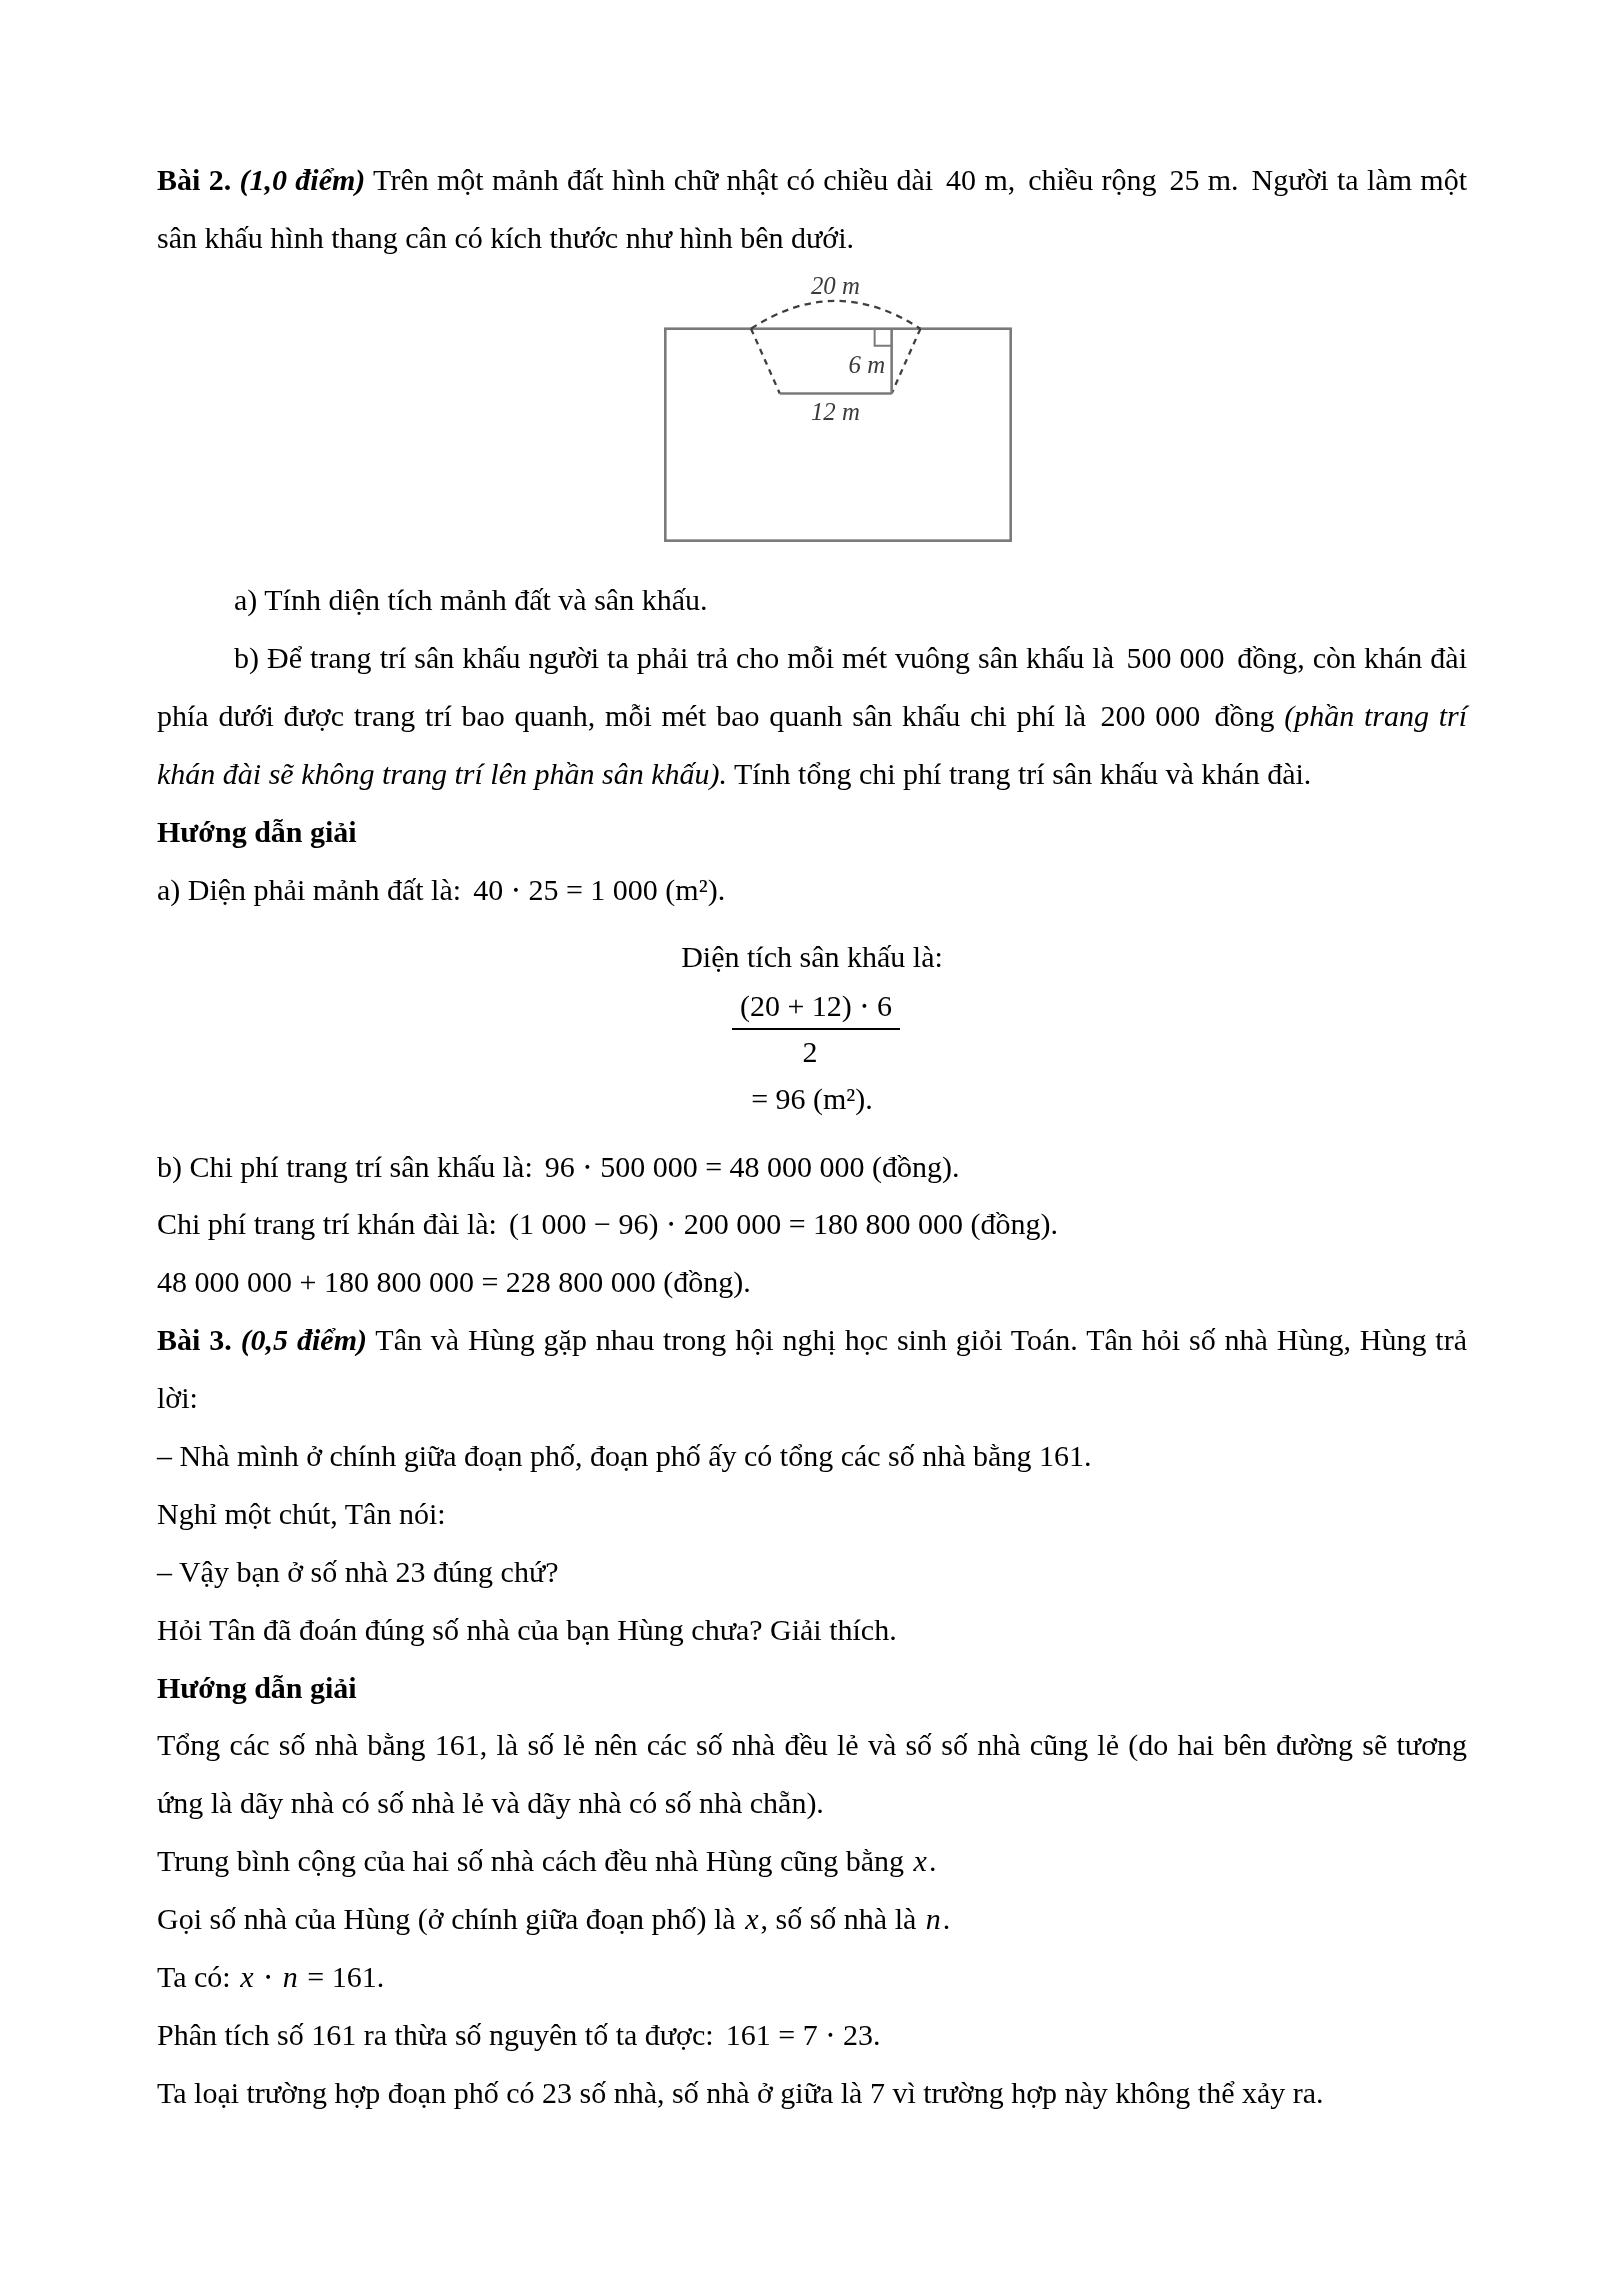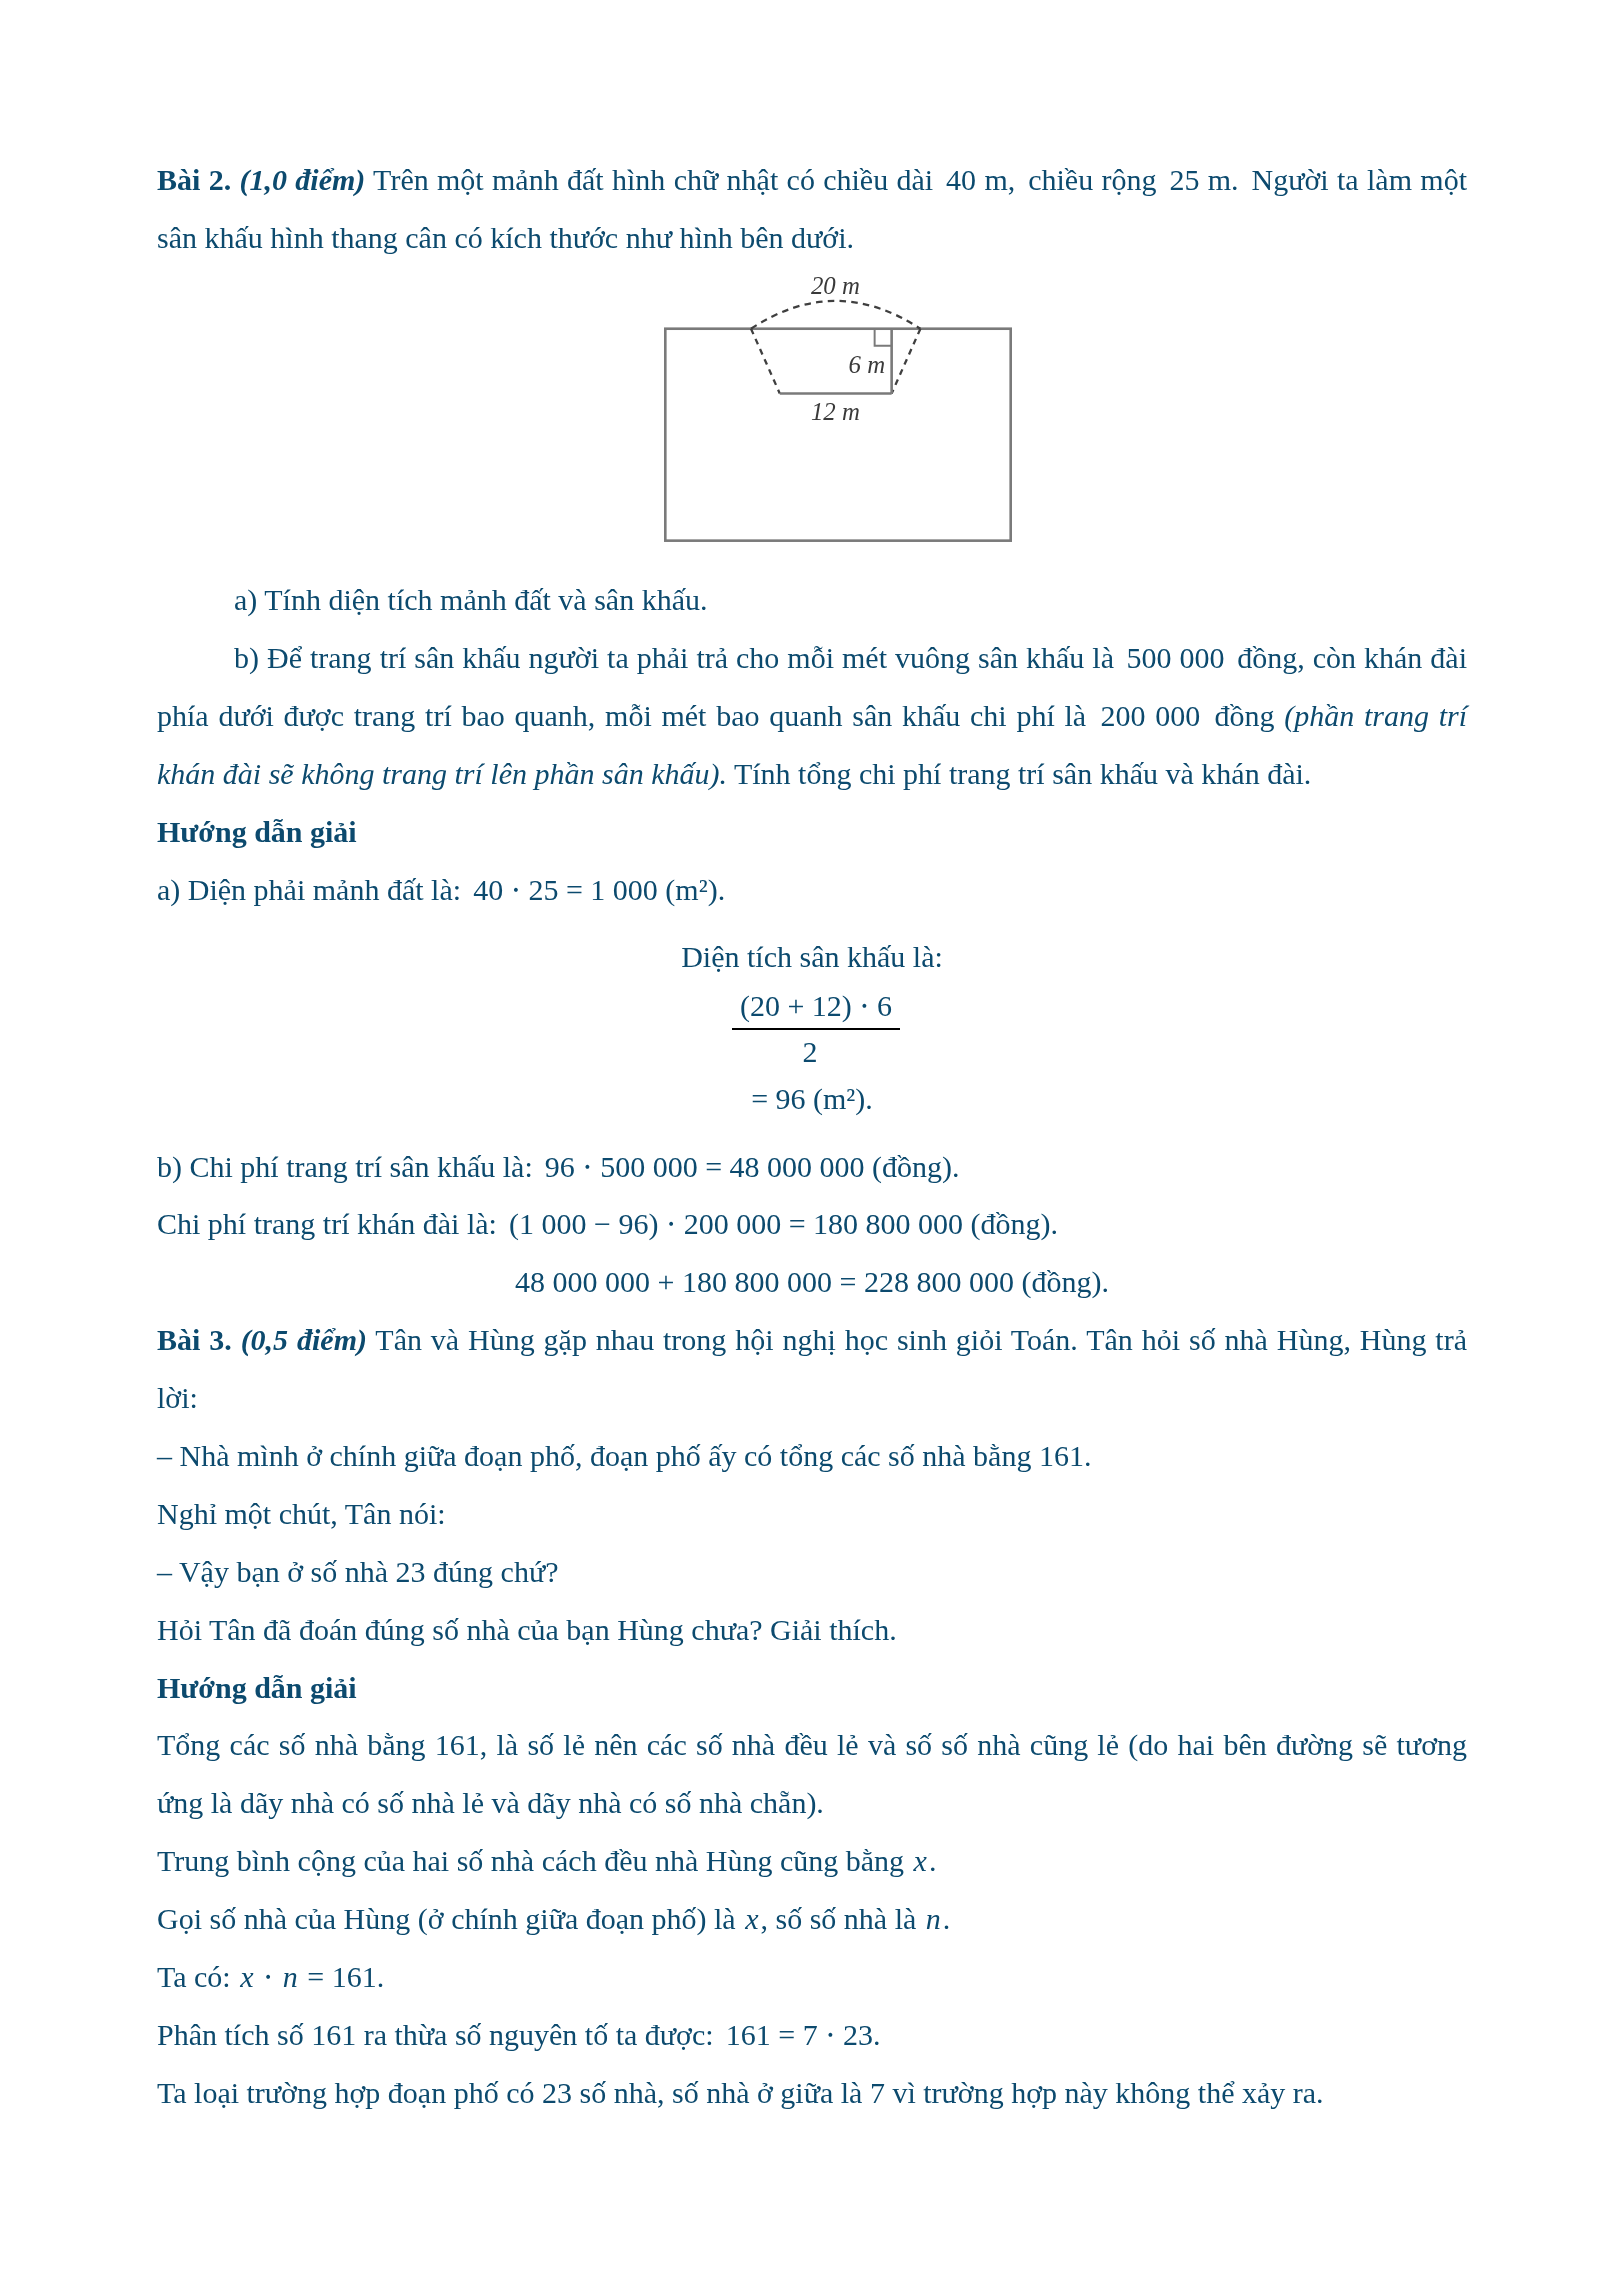--- a/index.html
+++ b/index.html
@@ -4,26 +4,26 @@
 <style>
   html,body{margin:0;padding:0;background:#e8e8e8;}
   .page{
     position:relative;
     width:1623px;height:2295px;
     margin:0 auto;
     background:#ffffff;
     box-sizing:border-box;
     padding:151px 156px 0 157px;
     font-family:"Liberation Serif","DejaVu Serif",serif;
-    font-size:30px;line-height:1.93;color:#0c4a6e;
+    font-size:30px;line-height:1.93;color:#000000;
     overflow:hidden;
   }
   .para{margin:0;}
   .jst{text-align:justify;}
-  .ctr{text-align:center;}
+  .ctr{}
   .ind{text-indent:77px;}
   .r-n{font-style:normal;}
   .r-b{font-weight:bold;}
   .r-bi{font-weight:bold;font-style:italic;}
   .r-i{font-style:italic;}
   .r-m{padding:0 4.6px;}
   .r-mi{font-style:italic;padding:0 2px;}
   .frac-line{margin:9.2px 0;display:flex;align-items:center;flex-direction:column;}
   .frac{
     display:inline-flex;flex-direction:column;align-items:center;

